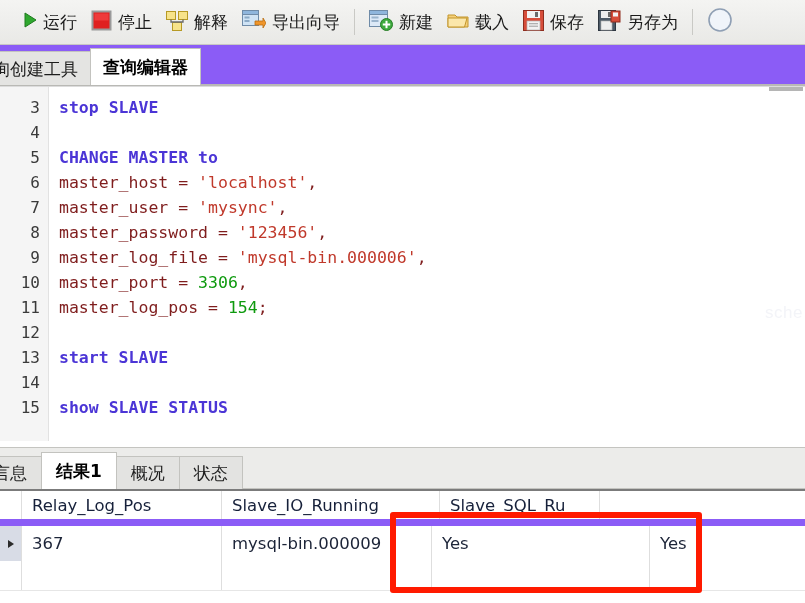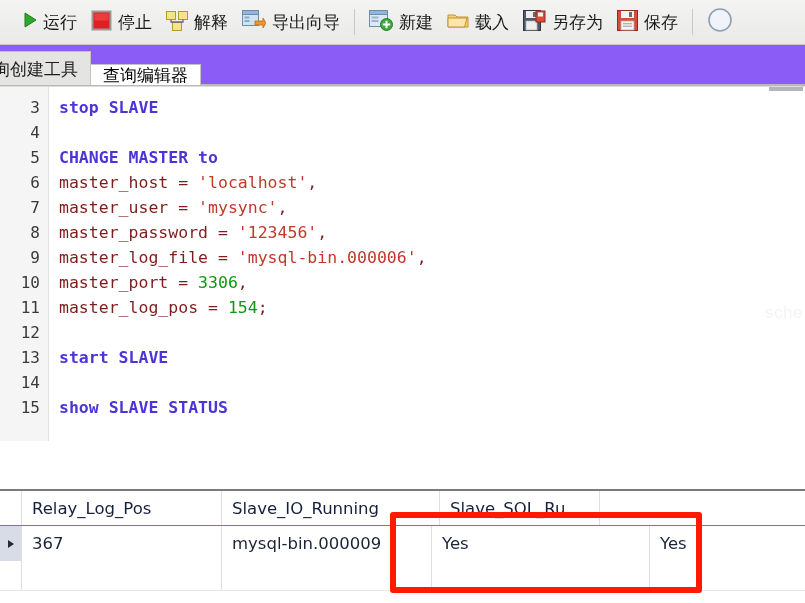--- a/index.html
+++ b/index.html
@@ -77,22 +77,22 @@
     border-bottom: none;
     margin-right: -1px;
     font-family: "DejaVu Sans", "Liberation Sans", sans-serif;
     white-space: nowrap;
     cursor: default;
     position: relative;
     top: 1px;
   }
   .tab.active {
     background: #ffffff;
-    height: 22px;
-    font-weight: normal;
+    height: 38px;
+    font-weight: bold;
     color: #000;
     z-index: 3;
     border-bottom: 1px solid #ffffff;
   }
   .tab.firstcut {
     margin-left: -18px;
     padding-left: 10px;
   }
   .tabstrip .filler {
     flex: 1 1 auto;
@@ -220,21 +220,21 @@
     overflow: hidden;
     border-top: 2px solid #7b7b7b;
   }
   .grow {
     display: flex;
     height: 35px;
     align-items: stretch;
   }
   .ghead {
     background: #ffffff;
-    border-bottom: 1px solid #8b5cf6;
+    border-bottom: 7px solid #8b5cf6;
   }
   .gcell {
     display: flex;
     align-items: center;
     padding: 0 10px;
     font-size: 16.5px;
     color: #1f2a44;
     font-family: "DejaVu Sans", "Liberation Sans", sans-serif;
     border-right: 1px solid #dedede;
     white-space: nowrap;
@@ -370,44 +370,44 @@
         <svg width="22" height="19" viewBox="0 0 22 19">
           <path d="M1 4 h7 l2 2 h11 v10 h-20 z" fill="#f5d07a" stroke="#c2952b"></path>
           <path d="M1 7 h19 l-2.5 9 h-16.5 z" fill="#fbe7ab" stroke="#c2952b"></path>
         </svg>
       </span>
       <span class="tb-label">载入</span>
     </div>
 
     <div class="tb-item">
       <span class="ic">
+        <svg width="21" height="21" viewBox="0 0 21 21">
+          <rect x="0.5" y="0.5" width="20" height="20" fill="#d74d3a" stroke="#8f2d1e"></rect>
+          <rect x="4" y="1" width="13" height="7" fill="#f2f2f2"></rect>
+          <rect x="12" y="2" width="3" height="5" fill="#6a6a6a"></rect>
+          <rect x="4" y="11" width="13" height="9" fill="#f2f2f2" stroke="#b4b4b4" stroke-width="0.7"></rect>
+          <rect x="6" y="13" width="9" height="1.3" fill="#b0b0b0"></rect>
+          <rect x="6" y="15.6" width="9" height="1.3" fill="#b0b0b0"></rect>
+        </svg>
+      </span>
+      <span class="tb-label">保存</span>
+    </div>
+
+    <div class="tb-item">
+      <span class="ic">
         <svg width="23" height="21" viewBox="0 0 23 21">
           <rect x="0.5" y="0.5" width="17" height="20" fill="#4d5a67" stroke="#2d3640"></rect>
           <rect x="3" y="1" width="11" height="7" fill="#eeeeee"></rect>
           <rect x="10" y="2" width="3" height="5" fill="#6a6a6a"></rect>
           <rect x="3" y="11" width="11" height="9" fill="#eeeeee" stroke="#b4b4b4" stroke-width="0.7"></rect>
           <rect x="13" y="1" width="9" height="11" fill="#d74d3a" stroke="#8f2d1e"></rect>
           <rect x="15" y="2.5" width="5" height="4" fill="#f3f3f3"></rect>
         </svg>
       </span>
       <span class="tb-label">另存为</span>
-    </div>
-
-    <div class="tb-item">
-      <span class="ic">
-        <svg width="21" height="21" viewBox="0 0 21 21">
-          <rect x="0.5" y="0.5" width="20" height="20" fill="#d74d3a" stroke="#8f2d1e"></rect>
-          <rect x="4" y="1" width="13" height="7" fill="#f2f2f2"></rect>
-          <rect x="12" y="2" width="3" height="5" fill="#6a6a6a"></rect>
-          <rect x="4" y="11" width="13" height="9" fill="#f2f2f2" stroke="#b4b4b4" stroke-width="0.7"></rect>
-          <rect x="6" y="13" width="9" height="1.3" fill="#b0b0b0"></rect>
-          <rect x="6" y="15.6" width="9" height="1.3" fill="#b0b0b0"></rect>
-        </svg>
-      </span>
-      <span class="tb-label">保存</span>
     </div>
 
     <div class="tb-sep"></div>
 
     <div class="tb-item">
       <span class="ic">
         <svg width="26" height="26" viewBox="0 0 26 26">
           <circle cx="13" cy="13" r="11" fill="#f0f4fa" stroke="#8f9fb4" stroke-width="1.6"></circle>
         </svg>
       </span>
@@ -437,20 +437,35 @@
         <div class="codeline"><span class="ln">10</span><span class="codetext"><span class="pln">master_port = </span><span class="num">3306</span><span class="pln">,</span></span></div>
         <div class="codeline"><span class="ln">11</span><span class="codetext"><span class="pln">master_log_pos = </span><span class="num">154</span><span class="pln">;</span></span></div>
         <div class="codeline"><span class="ln">12</span><span class="codetext"></span></div>
         <div class="codeline"><span class="ln">13</span><span class="codetext"><span class="kw">start SLAVE</span></span></div>
         <div class="codeline"><span class="ln">14</span><span class="codetext"></span></div>
         <div class="codeline"><span class="ln">15</span><span class="codetext"><span class="kw">show SLAVE STATUS</span></span></div>
       </div>
     <div class="ghost-sche">sche</div>
   </div>
 
+  <div class="bottomtabs">
+    <div class="btab firstcut">
+      <span>言息</span>
+    </div>
+    <div class="btab active">
+      <span>结果1</span>
+    </div>
+    <div class="btab">
+      <span>概况</span>
+    </div>
+    <div class="btab">
+      <span>状态</span>
+    </div>
+    <div class="filler"></div>
+  </div>
 
   <div class="grid">
     <div class="grow ghead" id="grid-head">
         <div class="gsel head"></div>
         <div class="gcell c1">Relay_Log_Pos</div>
         <div class="gcell c3">Slave_IO_Running</div>
         <div class="gcell c4">Slave_SQL_Ru</div>
       </div>
     <div class="gbody" id="grid-body">
         <div class="grow">

